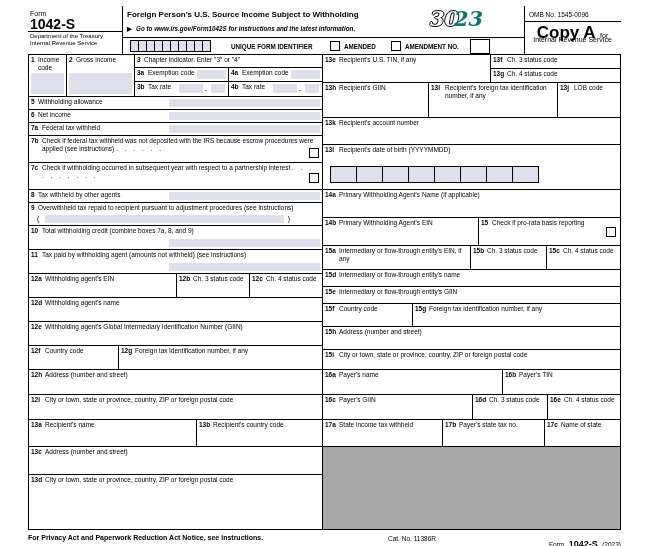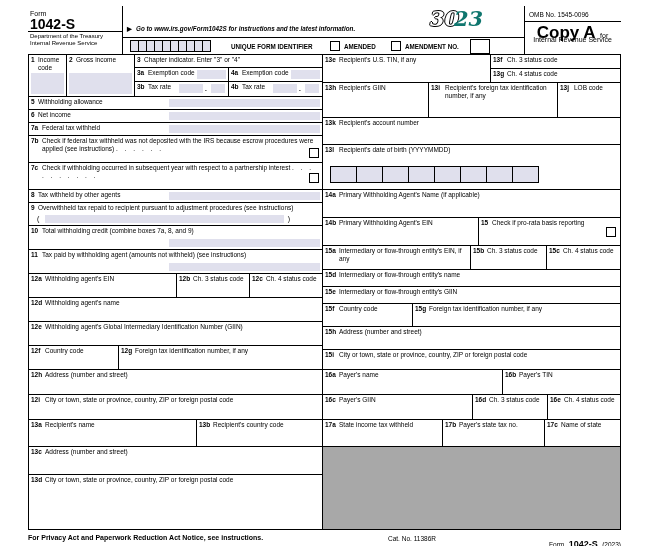--- a/index.html
+++ b/index.html
@@ -36,20 +36,21 @@
 
 <div class="stage">
 
   <span class="t" style="left:30px;top:10px;font-size:7px;">Form</span>
   <span class="t b" style="left:30px;top:16px;font-size:14px;">1042-S</span>
   <div class="hl" style="left:28px;top:31px;width:94px;"></div>
   <span class="t" style="left:30px;top:33px;font-size:6px;">Department of the Treasury</span>
   <span class="t" style="left:30px;top:40px;font-size:6px;">Internal Revenue Service</span>
   <div class="vl" style="left:122px;top:6px;height:48px;"></div>
 
+  <span class="t b" style="left:127px;top:10px;font-size:8px;">Foreign Person's U.S. Source Income Subject to Withholding</span>
   <span class="t b" style="left:127px;top:25px;font-size:6.3px;">▶</span>
   <span class="t b" style="left:136px;top:25px;font-size:6.3px;font-style:italic;">Go to www.irs.gov/Form1042S for instructions and the latest information.</span>
 
   <span class="t y0" style="left:430px;top:6px;">30</span>
   <span class="t y1" style="left:454px;top:6px;">23</span>
 
   <div class="vl" style="left:524px;top:6px;height:48px;"></div>
   <span class="t" style="left:529px;top:11px;font-size:6.5px;">OMB No. 1545-0096</span>
   <div class="hl" style="left:524px;top:21px;width:97px;"></div>
   <div class="t" style="left:524px;top:23px;width:97px;text-align:center;white-space:nowrap;">

